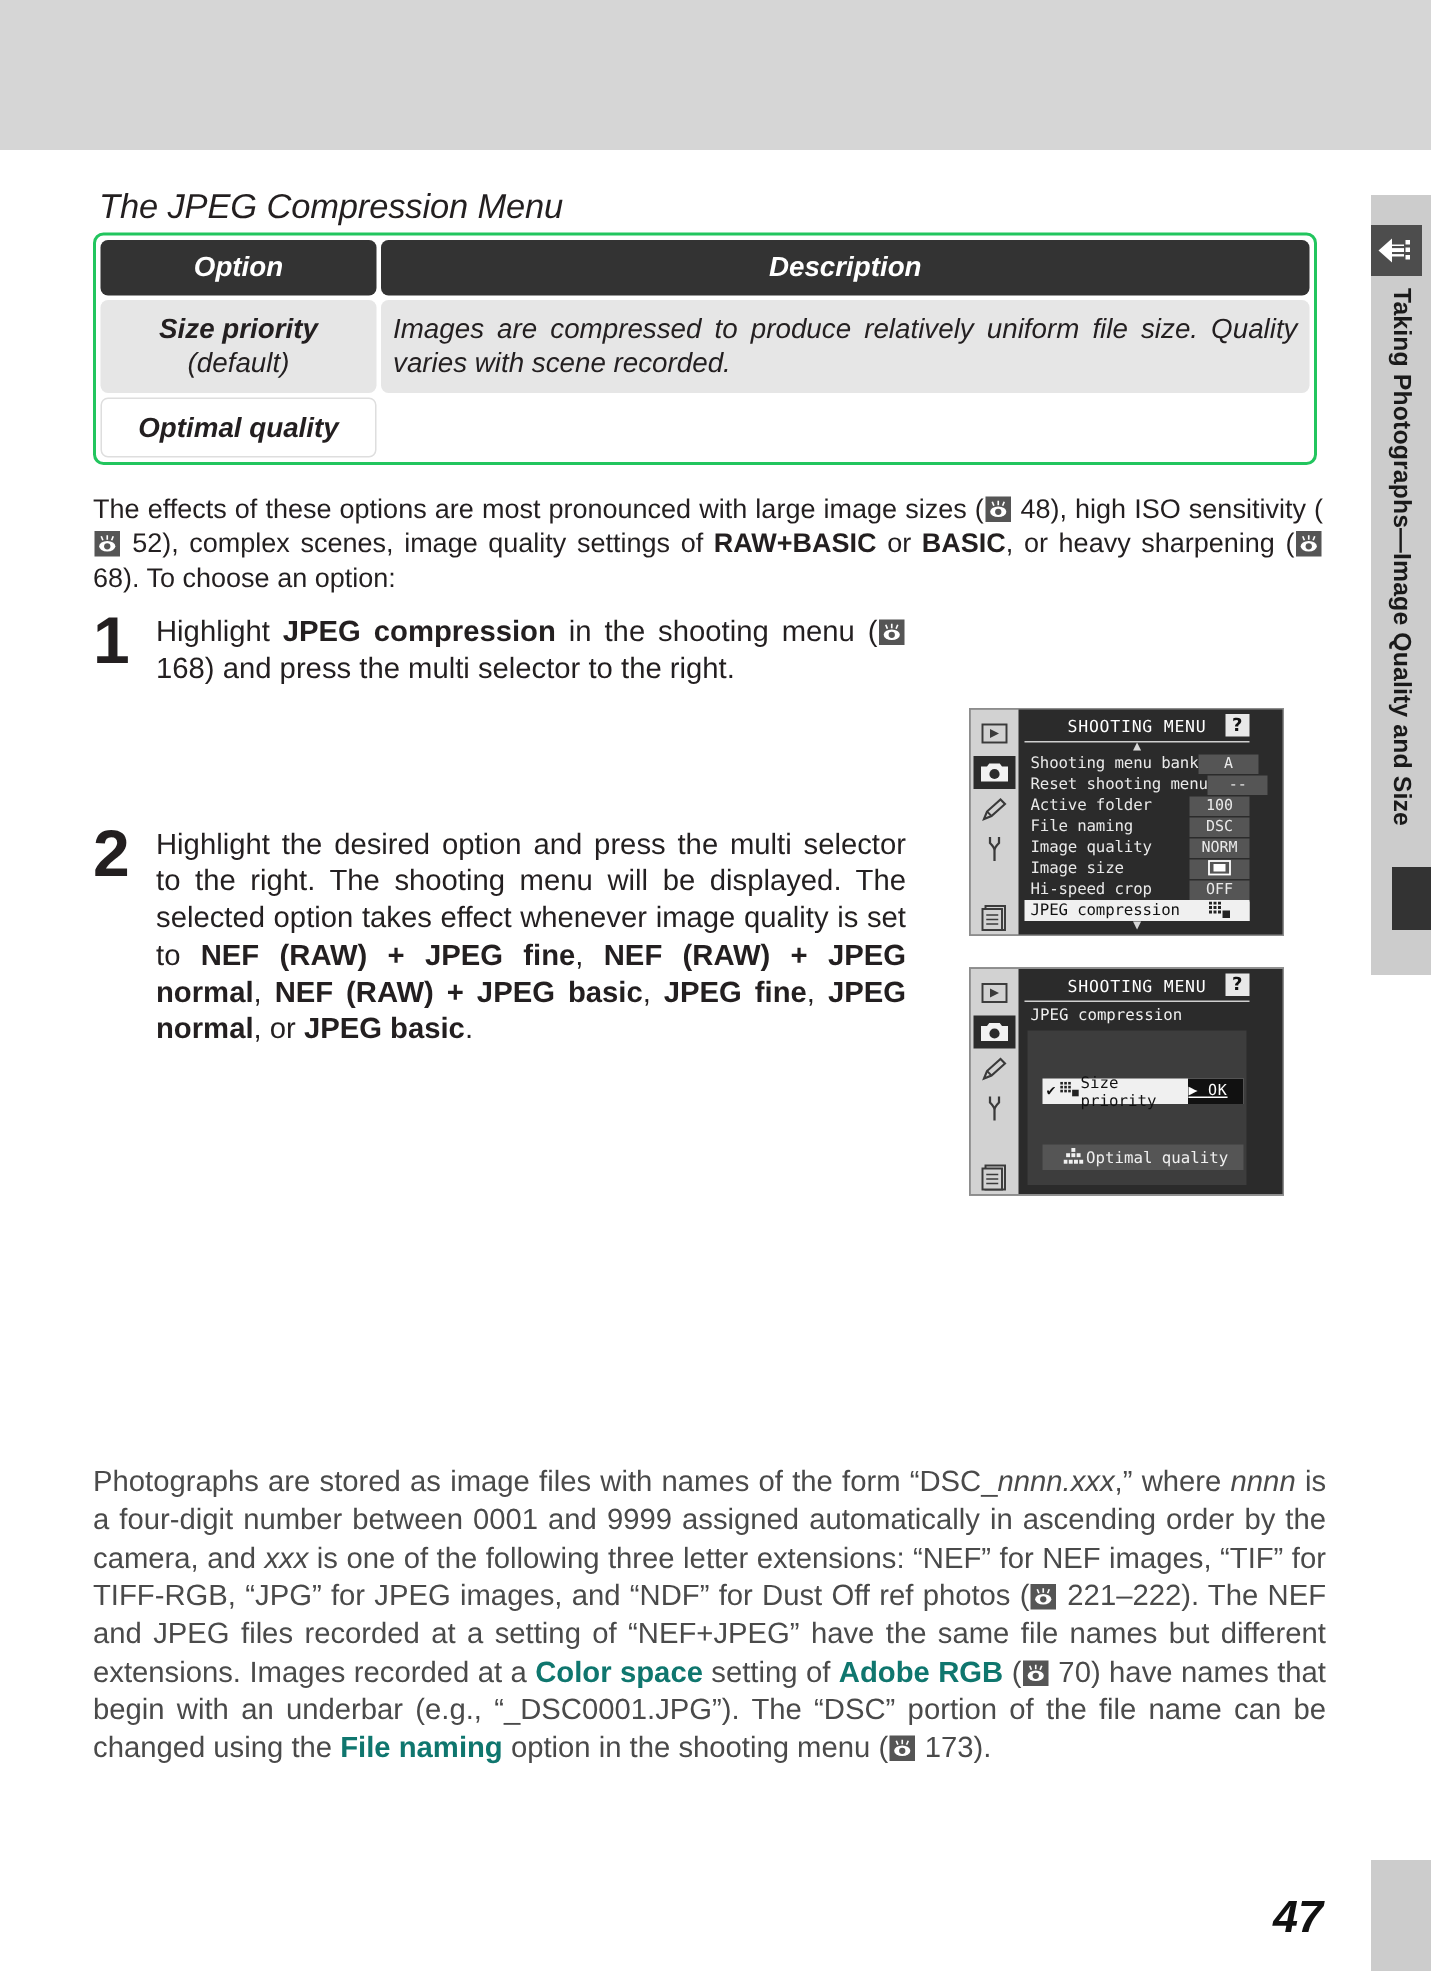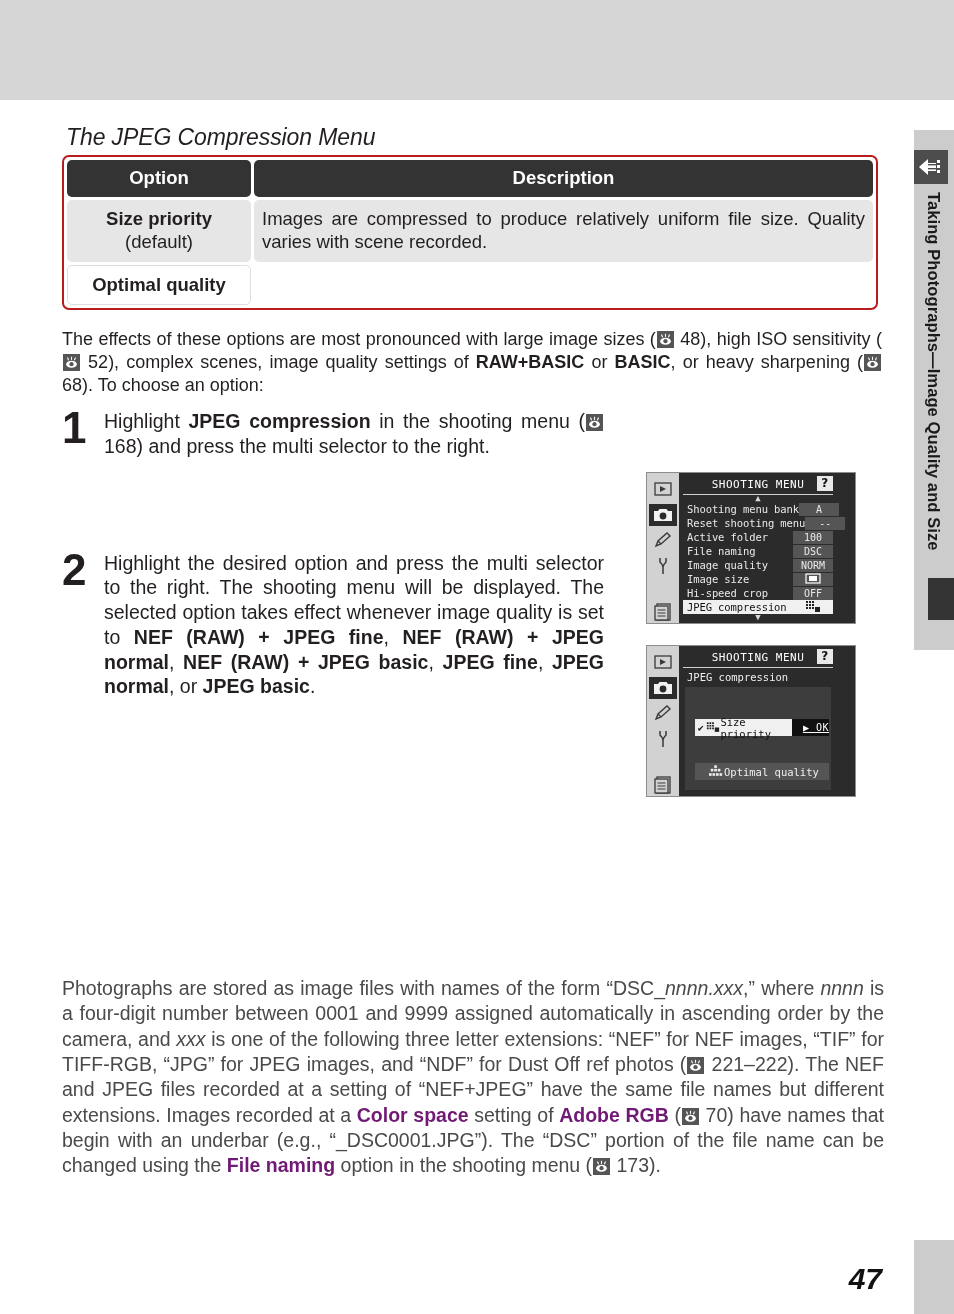--- a/index.html
+++ b/index.html
@@ -76,26 +76,27 @@
     letter-spacing: -0.1px;
   }
   p.intro {
     font-size: 19.5px;
     margin: 0 0 14px 0;
     line-height: 1.26;
   }
 
   
   .opt-table {
-    border: 2px solid #b91c1c;
+    border: 2px solid #22c55e;
     border-radius: 7px;
     padding: 3px;
     background: #ffffff;
     width: 816px;
     margin-bottom: 18px;
+    font-style: italic;
   }
   .tr { display: flex; gap: 3px; margin-bottom: 3px; }
   .tr:last-child { margin-bottom: 0; }
   .th {
     background: #333333;
     color: #ffffff;
     font-weight: bold;
     font-size: 18.5px;
     text-align: center;
     padding: 7px 4px 8px 4px;
@@ -241,21 +242,21 @@
     height: 17px; font-size: 10.5px;
     font-family: "DejaVu Sans Mono", monospace;
   }
   .lcd-choice.sel { background: #f0f0f0; color: #111111; }
   .lcd-choice.unsel { background: #555555; color: #f0f0f0; }
   .lcd-choice .tick { width: 13px; text-align: center; font-size: 10px; }
   .lcd-choice .gly  { width: 16px; text-align: center; }
   .lcd-choice .nm   { flex: 1 1 auto; }
   .lcd-ok {
     background: #111111; color: #ffffff;
-    width: 42px; text-align: right; height: 17px; line-height: 17px;
+    width: 42px; text-align: left; height: 17px; line-height: 17px;
     font-size: 10px; letter-spacing: 0.5px; text-decoration: underline;
   }
   .pos-sel  { position: absolute; left: 10px; right: 2px; top: 32px; }
   .pos-unsel{ position: absolute; left: 10px; right: 2px; top: 76px; }
 
   
   .note { position: absolute; left: 62px; top: 976px; width: 822px; }
   .note-head {
     display: flex; align-items: center; gap: 5px;
     margin-bottom: 3px;
@@ -267,21 +268,21 @@
   .note-title {
     background: #cfcfcf; color: #1a1a1a;
     font-size: 19px; font-weight: bold;
     padding: 1px 5px 2px 4px;
   }
   .note-body {
     font-size: 19.5px; line-height: 1.3;
     text-align: justify; text-align-last: left;
     color: #4a4a4a;
   }
-  .note-body b { font-weight: bold; color: #701a75; }
+  .note-body b { font-weight: bold; color: #0f766e; }
   .note-body i { font-style: italic; }
 </style>
 </head>
 <body>
 
 <div class="top-band"></div>
 
 <div class="side-tab"></div>
 <div class="side-tab-icon">
   <svg width="26" height="22" viewBox="0 0 26 22">

